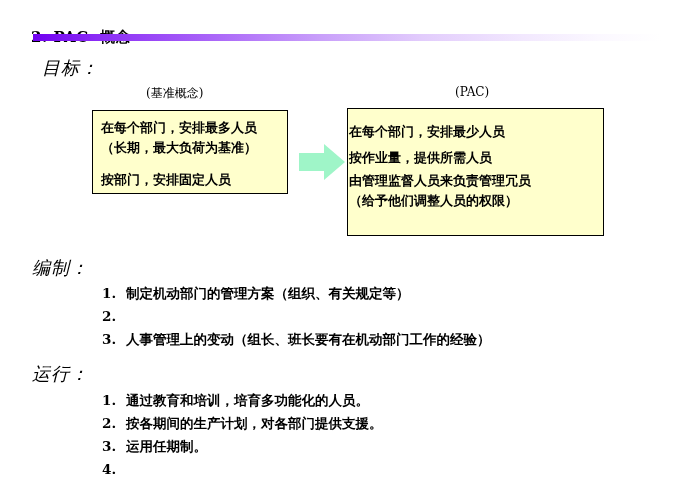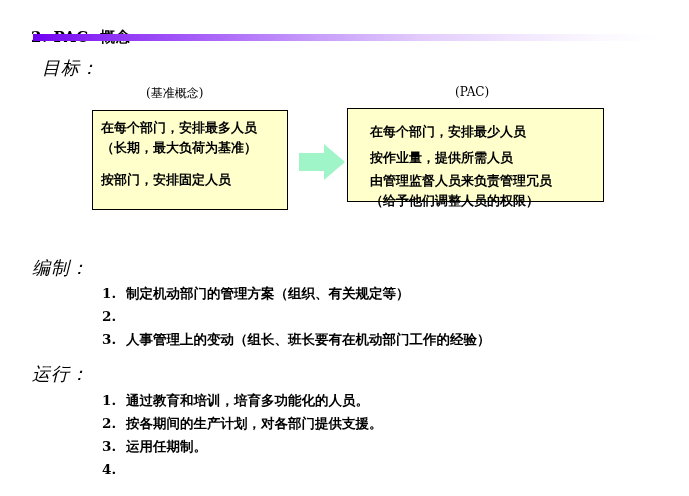--- a/index.html
+++ b/index.html
@@ -74,29 +74,29 @@
   .concept-box {
     position: absolute;
     background: #ffffcc;
     border: 1px solid #000000;
     box-sizing: border-box;
   }
   #box-baseline {
     left: 92px;
     top: 110px;
     width: 196px;
-    height: 100px;
+    height: 84px;
     padding: 7px 4px 0 8px;
   }
   #box-pac {
     left: 347px;
     top: 108px;
     width: 257px;
-    height: 94px;
-    padding: 10px 0 0 22px;
+    height: 128px;
+    padding: 10px 0 0 1px;
   }
   .box-line {
     font-family: "DejaVu Sans", "Liberation Sans", sans-serif;
     font-weight: bold;
     font-size: 13px;
     line-height: 20px;
     white-space: pre;
   }
   .box-line.spaced { margin-top: 12px; }
   #box-pac .box-line { line-height: 26px; }

